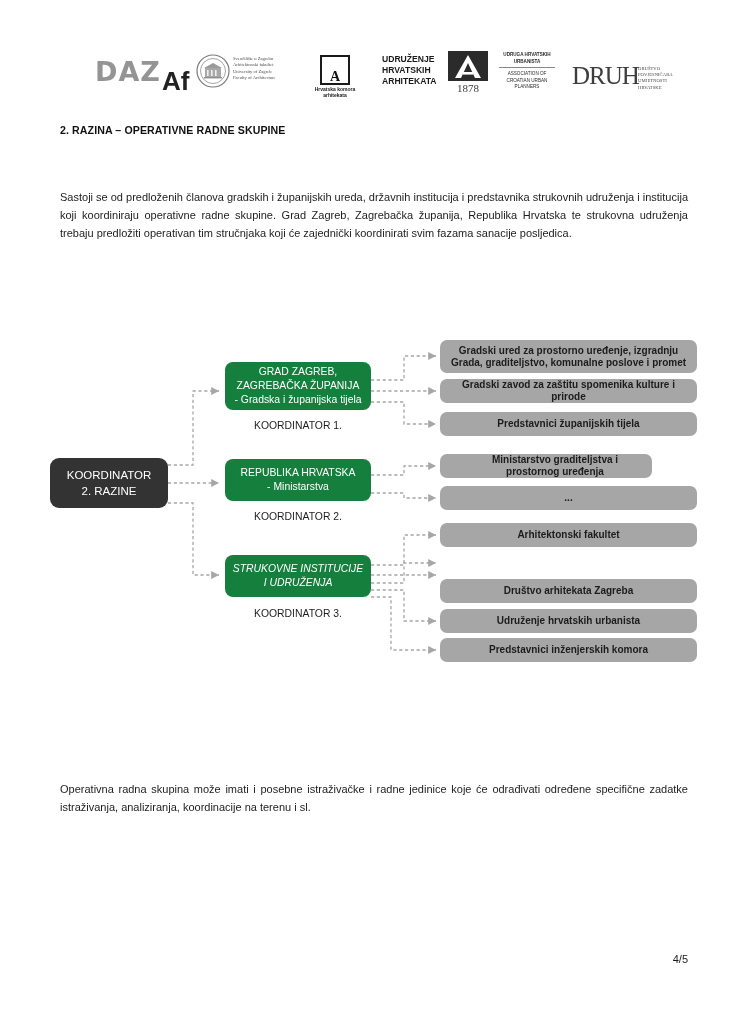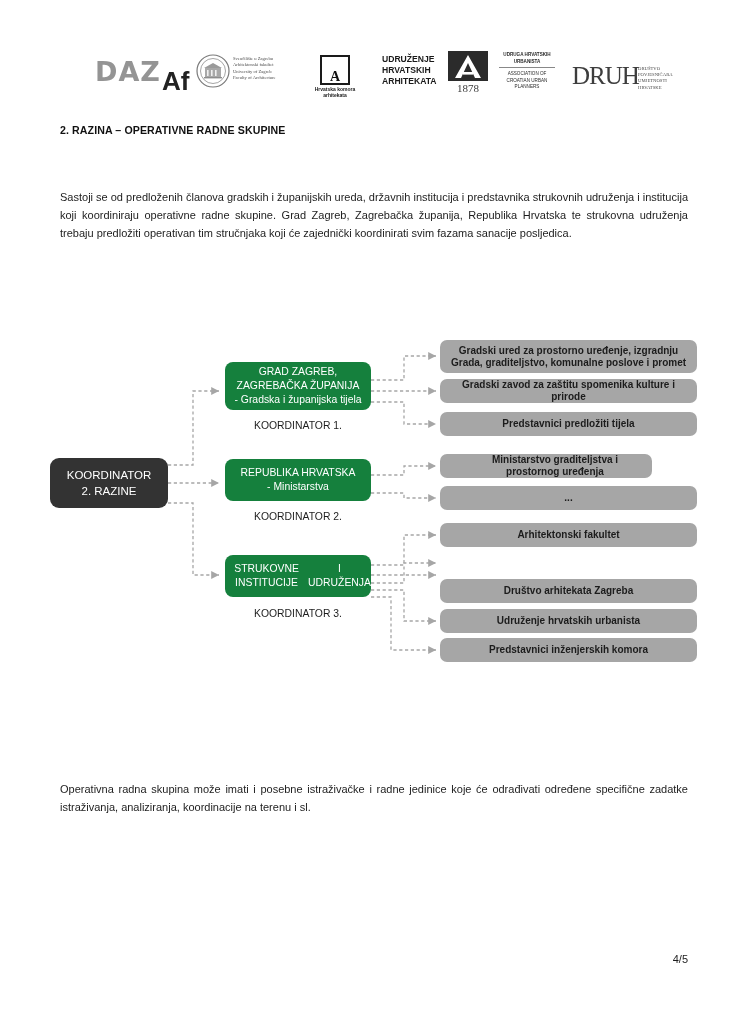--- a/index.html
+++ b/index.html
@@ -318,32 +318,32 @@
 
     <div class="node node-blue" style="left:225px; top:37px; width:146px; height:48px; flex-direction:column;">
       <span>GRAD ZAGREB,</span>
       <span>ZAGREBAČKA ŽUPANIJA</span>
       <span>- Gradska i županijska tijela</span>
     </div>
     <div class="coord-label" style="left:223px; top:95px;">KOORDINATOR 1.</div>
 
     <div class="node node-gray" style="left:440px; top:15px; width:257px; height:33px;">Gradski ured za prostorno uređenje, izgradnju Grada, graditeljstvo, komunalne poslove i promet</div>
     <div class="node node-gray" style="left:440px; top:54px; width:257px; height:24px;">Gradski zavod za zaštitu spomenika kulture i prirode</div>
-    <div class="node node-gray" style="left:440px; top:87px; width:257px; height:24px;">Predstavnici predložiti tijela</div>
+    <div class="node node-gray" style="left:440px; top:87px; width:257px; height:24px;">Predstavnici županijskih tijela</div>
 
     <div class="node node-blue" style="left:225px; top:134px; width:146px; height:42px; flex-direction:column;">
       <span>REPUBLIKA HRVATSKA</span>
       <span>- Ministarstva</span>
     </div>
     <div class="coord-label" style="left:223px; top:186px;">KOORDINATOR 2.</div>
 
     <div class="node node-gray" style="left:440px; top:129px; width:212px; height:24px;padding-left:26px;">Ministarstvo graditeljstva i prostornog uređenja</div>
     <div class="node node-gray" style="left:440px; top:161px; width:257px; height:24px;">...</div>
 
-    <div class="node node-blue" style="left:225px; top:230px; width:146px; height:42px; flex-direction:row;">
+    <div class="node node-blue" style="left:225px; top:230px; width:146px; height:42px; flex-direction:column;font-style:italic;">
       <span>STRUKOVNE INSTITUCIJE</span>
       <span>I UDRUŽENJA</span>
     </div>
     <div class="coord-label" style="left:223px; top:283px;">KOORDINATOR 3.</div>
 
     <div class="node node-gray" style="left:440px; top:198px; width:257px; height:24px;">Arhitektonski fakultet</div>
     <div class="node node-gray" style="left:440px; top:254px; width:257px; height:24px;">Društvo arhitekata Zagreba</div>
     <div class="node node-gray" style="left:440px; top:284px; width:257px; height:24px;">Udruženje hrvatskih urbanista</div>
     <div class="node node-gray" style="left:440px; top:313px; width:257px; height:24px;">Predstavnici inženjerskih komora</div>
   </div>

